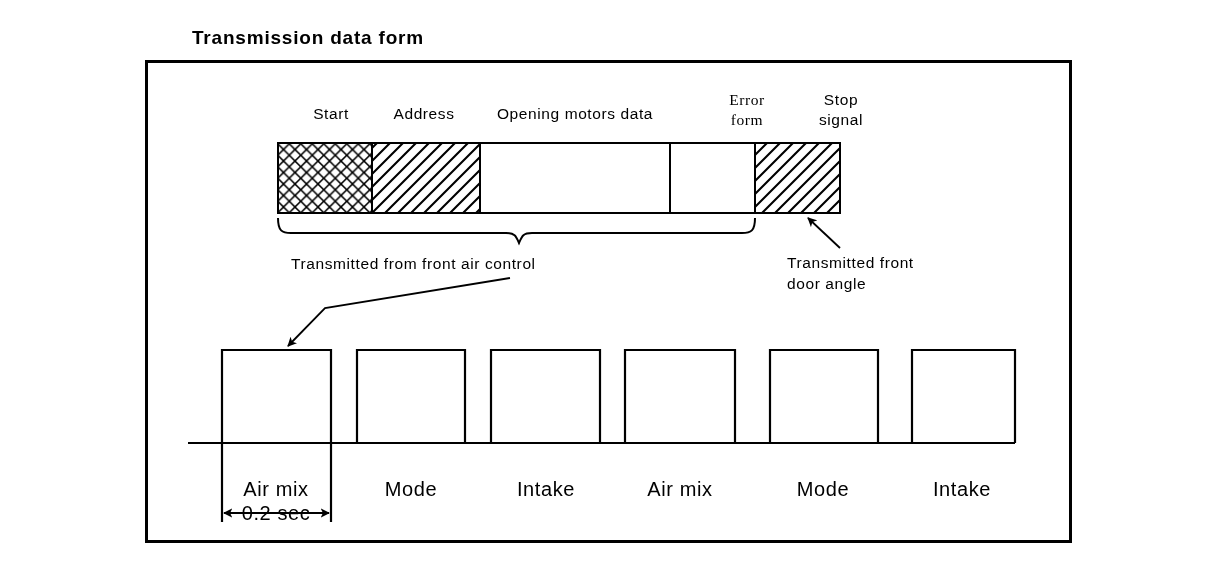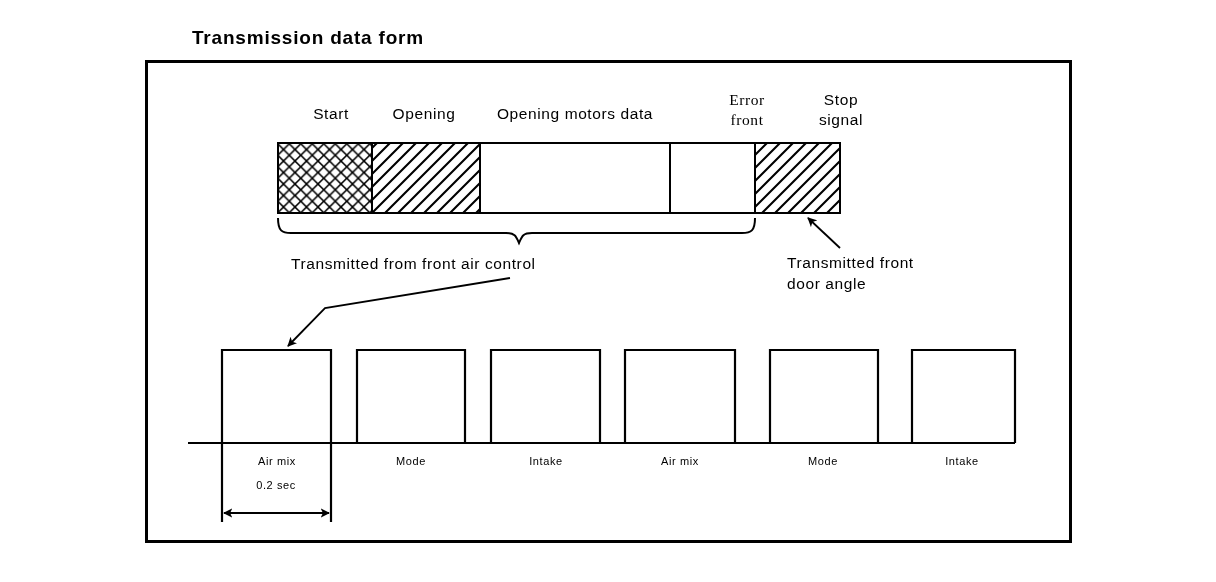--- a/index.html
+++ b/index.html
@@ -55,43 +55,44 @@
   .lbl.two-line { line-height: 20px; }
   .note {
     position: absolute;
     font-size: 15.5px;
     letter-spacing: 0.6px;
     white-space: nowrap;
     line-height: 21px;
   }
   .pulse-lbl {
     position: absolute;
-    font-size: 11px;
+    font-size: 20px;
     letter-spacing: 0.6px;
     white-space: nowrap;
-    text-align: right;
+    text-align: center;
     transform: translateX(-50%);
     line-height: 24px;
+    margin-top: 28px;
   }
 </style>
 </head>
 <body>
 
 <div id="page">
 
   <div id="diagram-title">Transmission data form</div>
 
   <div id="figure-border"></div>
 
   <div class="lbl" style="left:331px; top:105px;text-align:right;">Start</div>
-  <div class="lbl" style="left:424px; top:105px;">Opening</div>
+  <div class="lbl" style="left:424px; top:105px;">Address</div>
   <div class="lbl" style="left:575px; top:105px;">Opening motors data</div>
   <div class="lbl two-line" style="left:747px; top:90px;font-family:Liberation Serif, serif;">
     <div>Error</div>
-    <div>front</div>
+    <div>form</div>
   </div>
   <div class="lbl two-line" style="left:797px; top:90px;margin-left:44px;">
     <div>Stop</div>
     <div>signal</div>
   </div>
 
   <div class="note" style="left:291px; top:253px;text-align:center;">Transmitted from front air control</div>
 
   <div class="note" style="left:787px; top:252px;">
     <div>Transmitted front</div>

